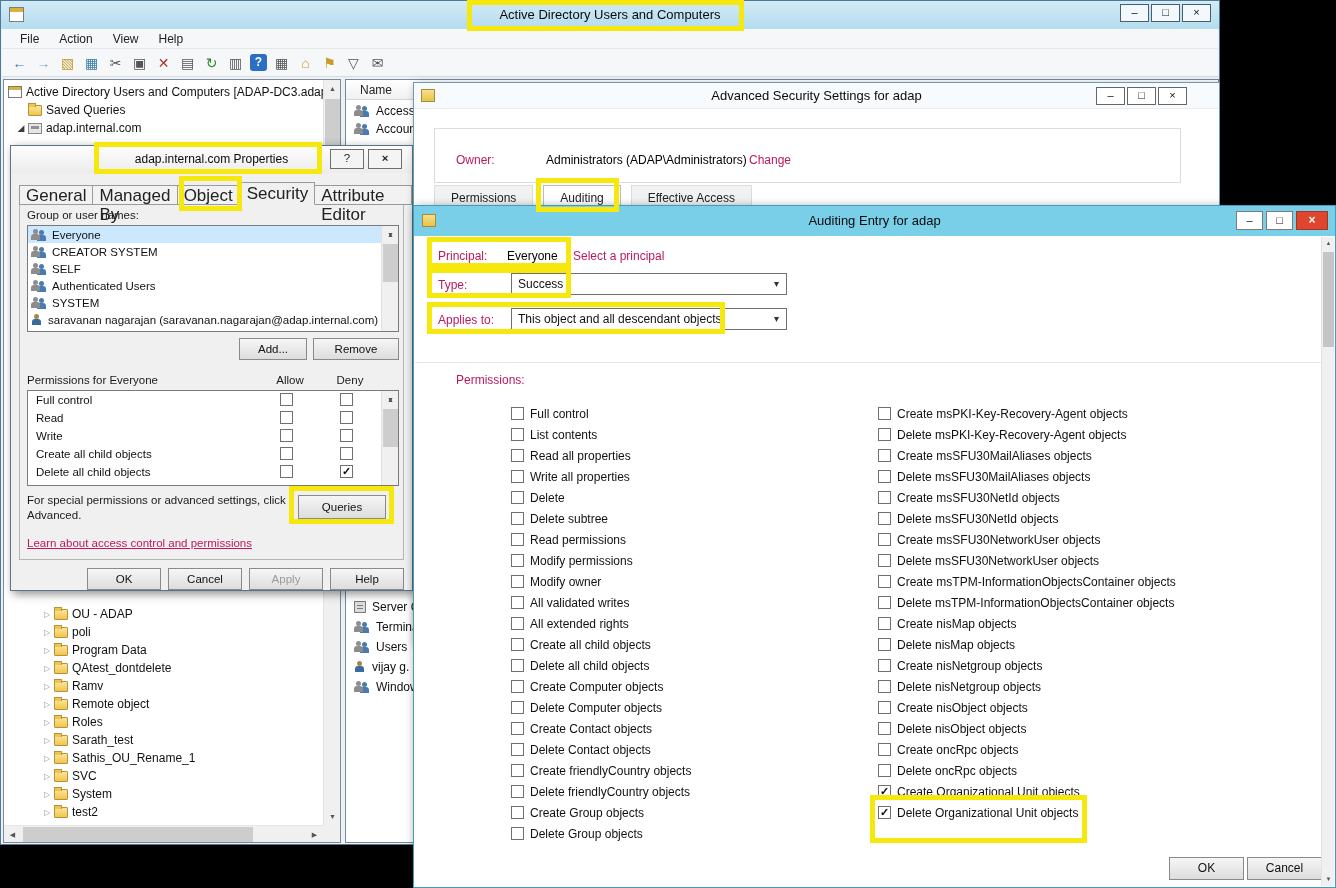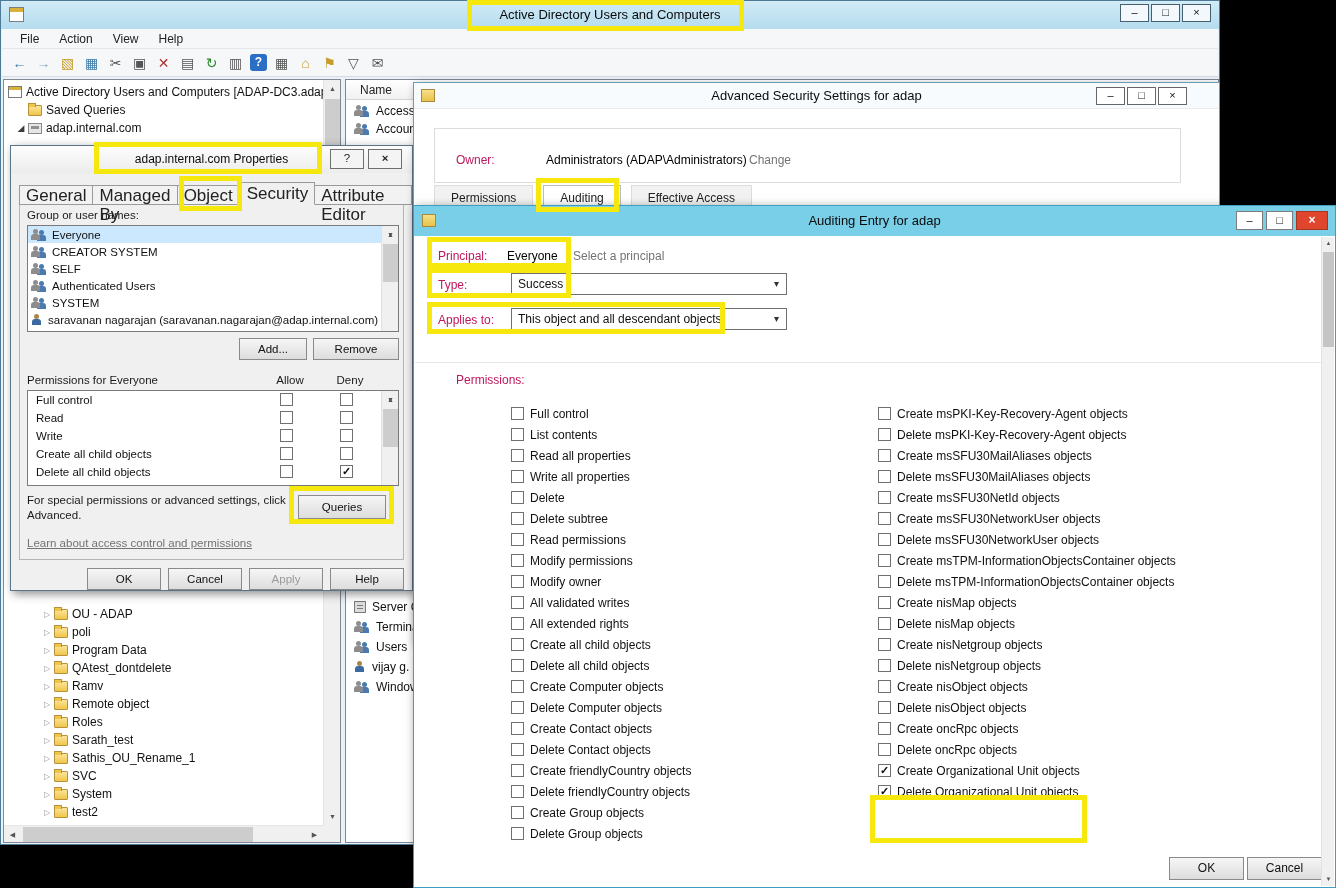--- a/index.html
+++ b/index.html
@@ -90,21 +90,21 @@
   .allow-label{left:254px;top:228px;width:50px;text-align:center;}
   .deny-label{left:314px;top:228px;width:50px;text-align:center;}
   #perms-box{position:absolute;left:16px;top:244px;width:372px;height:96px;background:#fff;border:1px solid #7a7a7a;overflow:hidden;}
   .perm-row{height:18px;position:relative;line-height:18px;padding-left:8px;white-space:nowrap;}
   .cb{display:inline-block;width:13px;height:13px;background:#fff;border:1px solid #707070;flex:none;
       text-align:center;line-height:11px;font-size:11px;font-weight:bold;color:#111;}
   .perm-row .cb{position:absolute;top:2px;}
   .cb-allow{left:252px;} .cb-deny{left:312px;}
   .hint{left:16px;top:347px;width:268px;line-height:15px;}
   .advanced-btn{left:287px;top:349px;width:88px;height:24px;line-height:22px;}
-  .link{color:#737373;}
+  .link{color:#be185d;}
   .learn-link{position:absolute;left:16px;top:391px;text-decoration:underline;}
   .btn{position:absolute;background:linear-gradient(#f6f6f6,#ddd);border:1px solid #8a8a8a;text-align:center;color:#111;font-size:11.5px;}
   .btn.disabled{color:#9b9b9b;}
   .pbtn{top:422px;width:74px;height:22px;line-height:20px;}
 
   
   .adv-dialog{position:absolute;left:413px;top:82px;width:807px;height:560px;background:#fff;border:1px solid #6a9cba;z-index:20;box-shadow:3px 3px 9px rgba(0,0,0,.4);}
   .adv-titlebar{position:absolute;left:0;top:0;right:0;height:26px;background:#f7fbfd;border-bottom:1px solid #ececec;}
   .adv-titlebar .icon-dlg{position:absolute;left:7px;top:6px;}
   .adv-title{position:absolute;left:0;right:0;text-align:center;line-height:26px;font-size:13px;color:#0b0b0b;}
@@ -545,20 +545,24 @@
         <div class="audit-row">
           <span class="cb"></span>
           <span class="audit-label">Delete msSFU30MailAliases objects</span>
         </div>
         <div class="audit-row">
           <span class="cb"></span>
           <span class="audit-label">Create msSFU30NetId objects</span>
         </div>
         <div class="audit-row">
           <span class="cb"></span>
+          <span class="audit-label">Delete msSFU30NetId objects</span>
+        </div>
+        <div class="audit-row">
+          <span class="cb"></span>
           <span class="audit-label">Create msSFU30NetworkUser objects</span>
         </div>
         <div class="audit-row">
           <span class="cb"></span>
           <span class="audit-label">Delete msSFU30NetworkUser objects</span>
         </div>
         <div class="audit-row">
           <span class="cb"></span>
           <span class="audit-label">Create msTPM-InformationObjectsContainer objects</span>
         </div>

